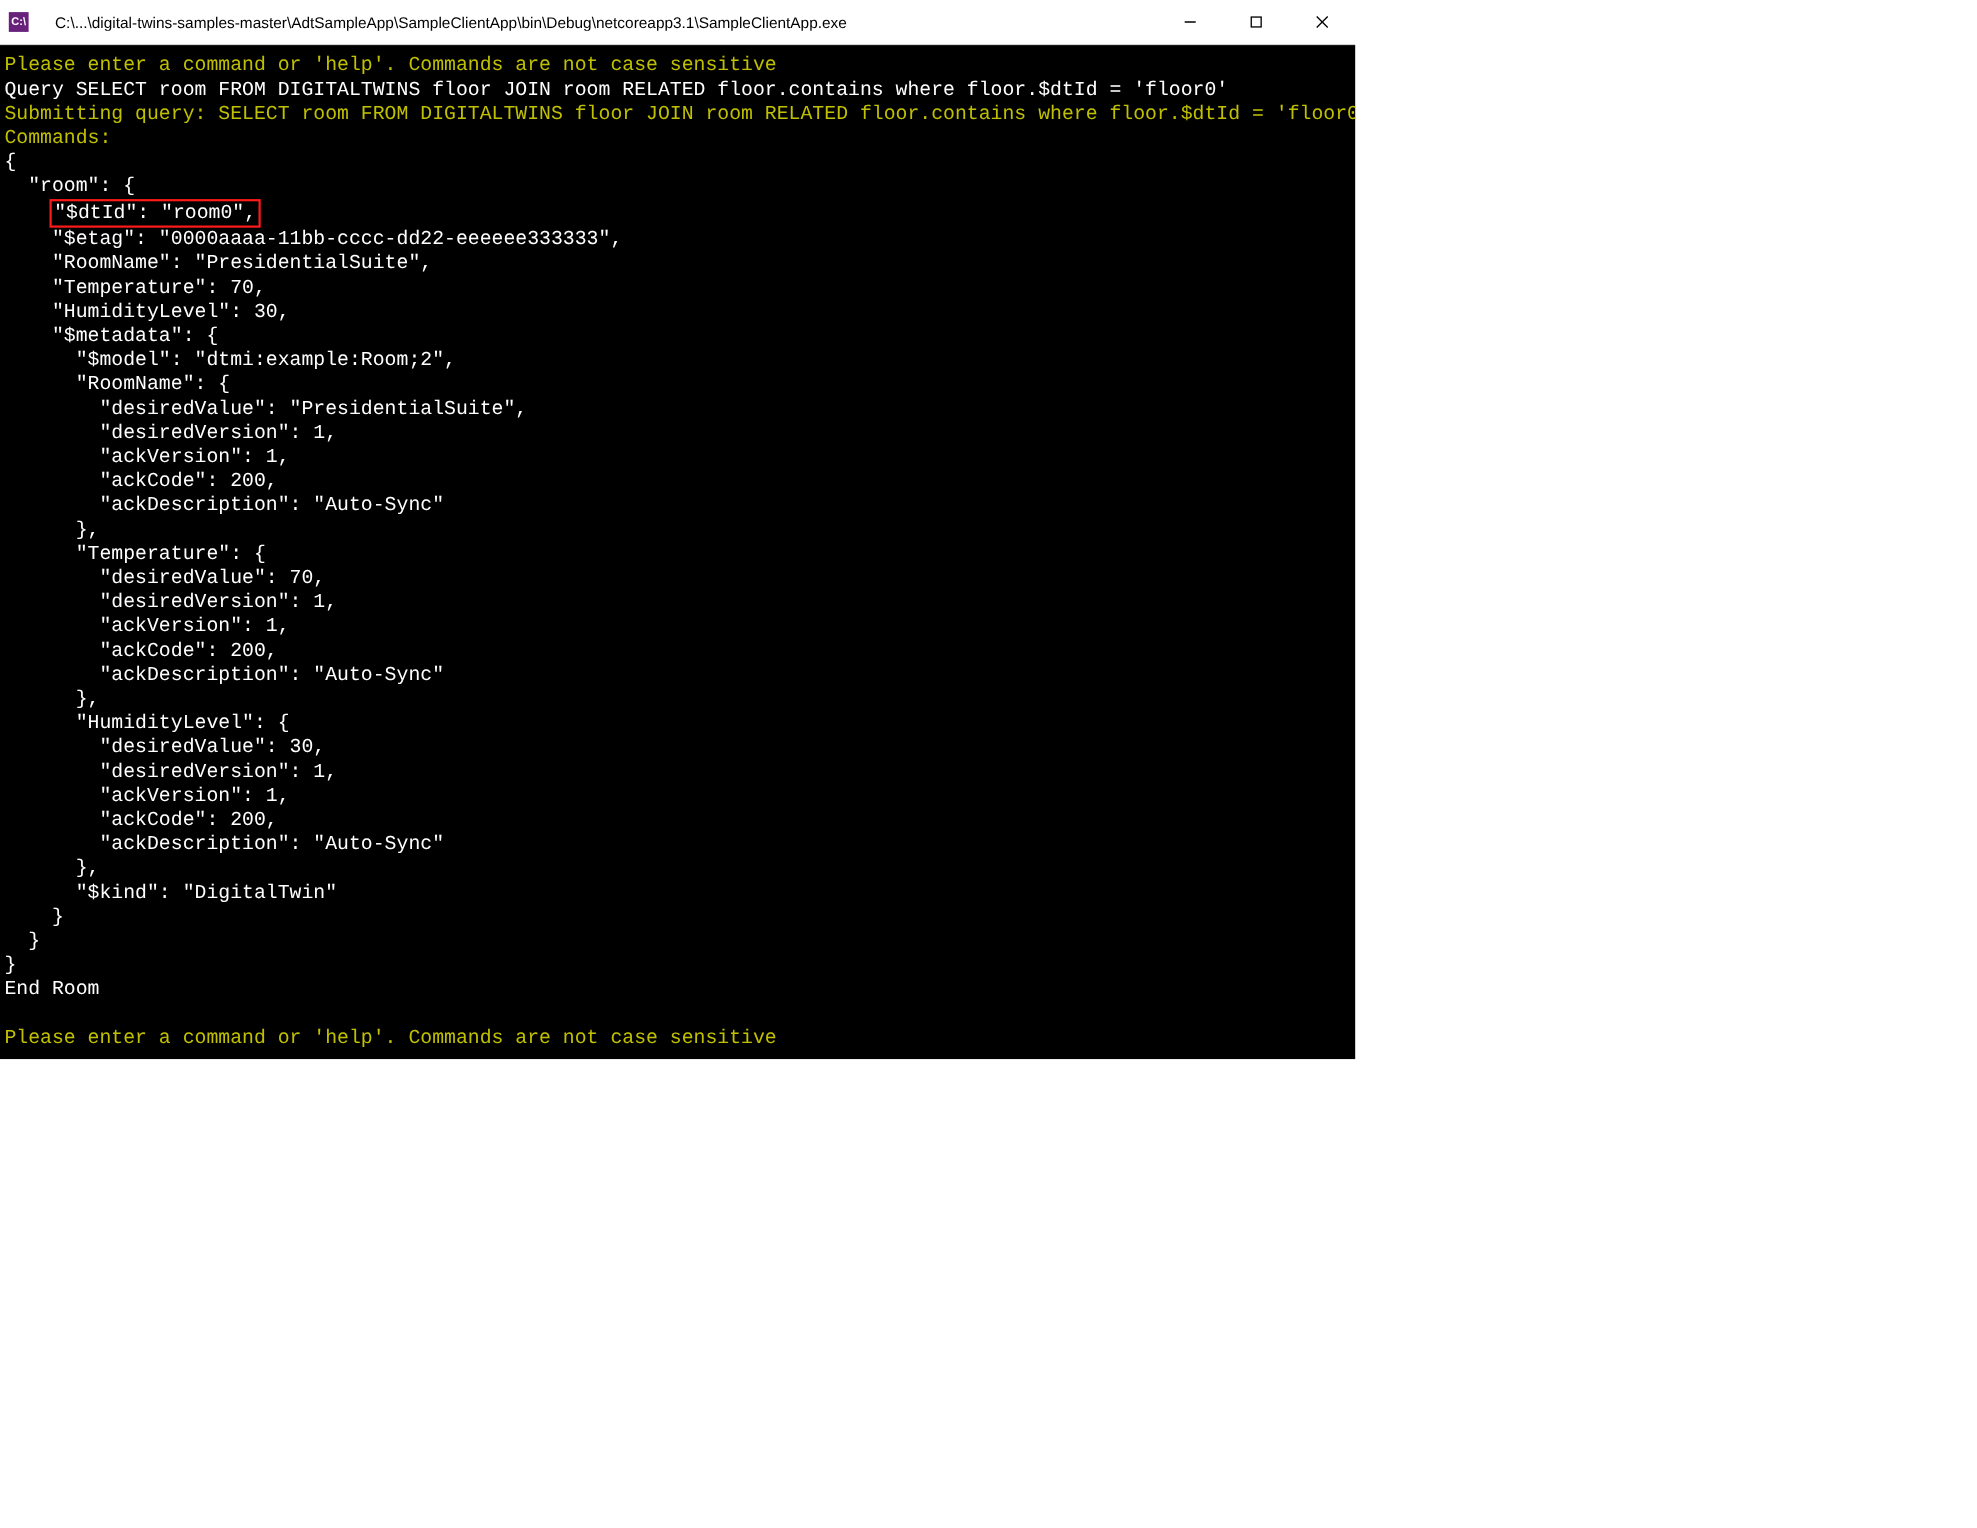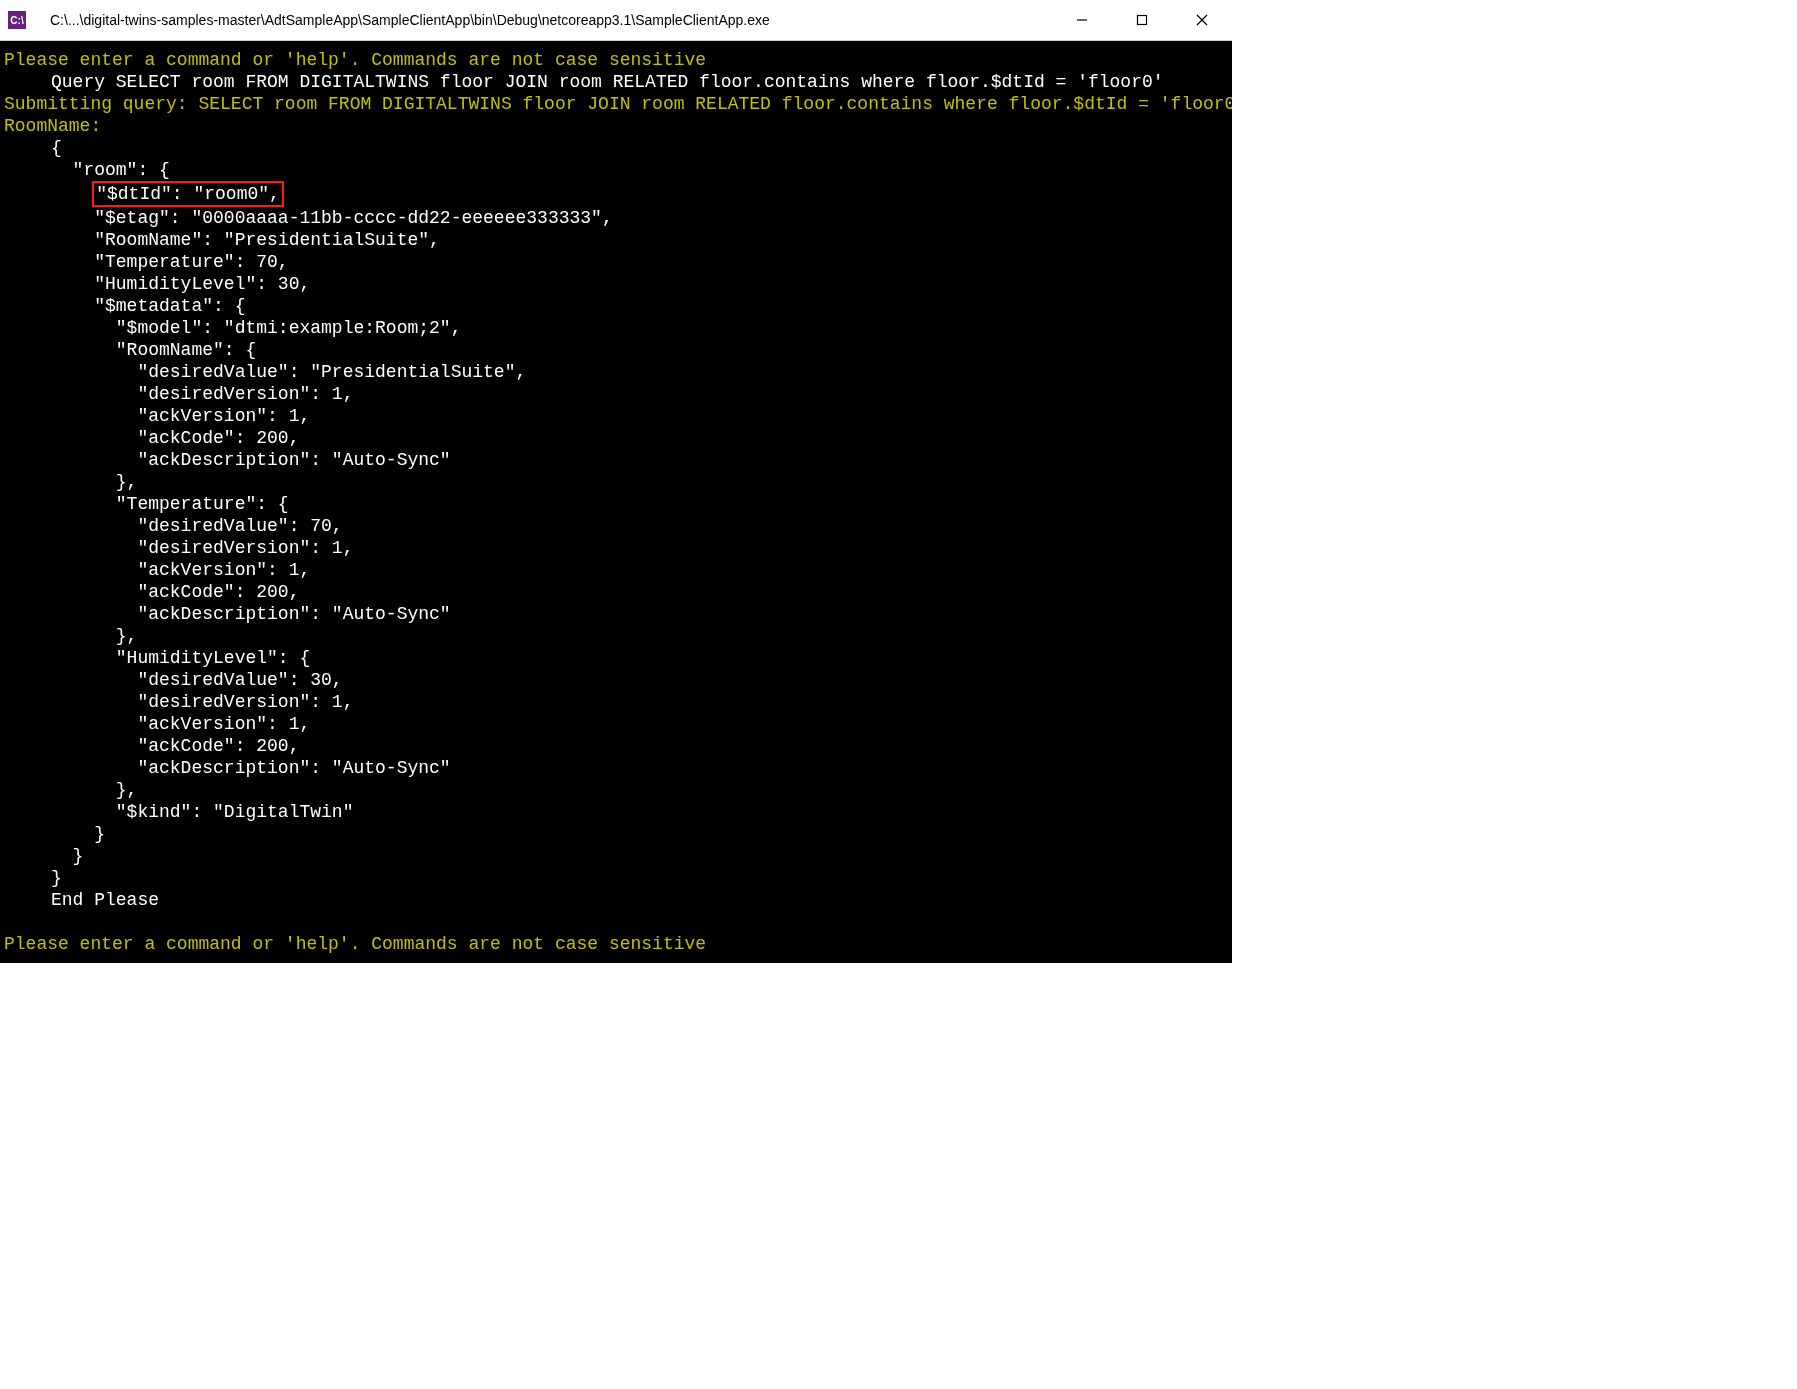--- a/index.html
+++ b/index.html
@@ -5,21 +5,21 @@
   html,body{margin:0;padding:0;background:#fff;font-family:"Segoe UI",Arial,sans-serif;}
   .window{width:1232px;margin:0;border:0;background:#fff;}
   .titlebar{display:flex;align-items:center;height:40px;background:#fff;border-bottom:1px solid #d0d0d0;}
   .app-icon{width:18px;height:18px;margin:0 8px 0 8px;background:#68217a;color:#fff;font-size:10px;font-weight:bold;display:flex;align-items:center;justify-content:center;}
   .title-text{flex:1;font-size:14px;color:#000;white-space:nowrap;overflow:hidden;text-overflow:ellipsis;margin-left:16px;}
   .win-buttons{display:flex;height:100%;}
   .win-btn{width:60px;height:100%;display:flex;align-items:center;justify-content:center;font-size:14px;color:#000;cursor:pointer;}
   .win-btn svg{stroke:#000;fill:none;}
   .console{background:#000;color:#fff;font-family:Consolas,"Courier New",monospace;font-size:18px;line-height:22px;padding:8px 0 8px 4px;white-space:pre;overflow:hidden;min-height:900px;}
   .yellow{color:#c0c000;}
-  .white{color:#ffffff;margin-left:47px;}
+  .white{color:#ffffff;}
   .highlight-box{border:2px solid #ff1a1a;display:inline-block;padding:0 2px;margin-left:-2px;}
 </style>
 </head>
 <body>
 
 <div class="window">
 
   <div class="titlebar">
     <div class="app-icon">C:\</div>
     <div class="title-text">C:\...\digital-twins-samples-master\AdtSampleApp\SampleClientApp\bin\Debug\netcoreapp3.1\SampleClientApp.exe</div>
@@ -39,21 +39,21 @@
             <line x1="1" y1="1" x2="11" y2="11" stroke-width="1.2"></line>
             <line x1="11" y1="1" x2="1" y2="11" stroke-width="1.2"></line>
           </svg>
       </div>
     </div>
   </div>
 
   <div class="console"><span class="yellow">Please enter a command or 'help'. Commands are not case sensitive</span>
 <span class="white">Query SELECT room FROM DIGITALTWINS floor JOIN room RELATED floor.contains where floor.$dtId = 'floor0'</span>
 <span class="yellow">Submitting query: SELECT room FROM DIGITALTWINS floor JOIN room RELATED floor.contains where floor.$dtId = 'floor0' ...</span>
-<span class="yellow">RoomName:</span>
+<span class="yellow">Commands:</span>
 <span class="white">{</span>
 <span class="white">  "room": {</span>
 <span class="white">    </span><span class="highlight-box white">"$dtId": "room0",</span>
 <span class="white">    "$etag": "0000aaaa-11bb-cccc-dd22-eeeeee333333",</span>
 <span class="white">    "RoomName": "PresidentialSuite",</span>
 <span class="white">    "Temperature": 70,</span>
 <span class="white">    "HumidityLevel": 30,</span>
 <span class="white">    "$metadata": {</span>
 <span class="white">      "$model": "dtmi:example:Room;2",</span>
 <span class="white">      "RoomName": {</span>
@@ -74,17 +74,17 @@
 <span class="white">        "desiredValue": 30,</span>
 <span class="white">        "desiredVersion": 1,</span>
 <span class="white">        "ackVersion": 1,</span>
 <span class="white">        "ackCode": 200,</span>
 <span class="white">        "ackDescription": "Auto-Sync"</span>
 <span class="white">      },</span>
 <span class="white">      "$kind": "DigitalTwin"</span>
 <span class="white">    }</span>
 <span class="white">  }</span>
 <span class="white">}</span>
-<span class="white">End Please</span>
+<span class="white">End Room</span>
 
 <span class="yellow">Please enter a command or 'help'. Commands are not case sensitive</span></div>
 
 </div>
 
 </body></html>

